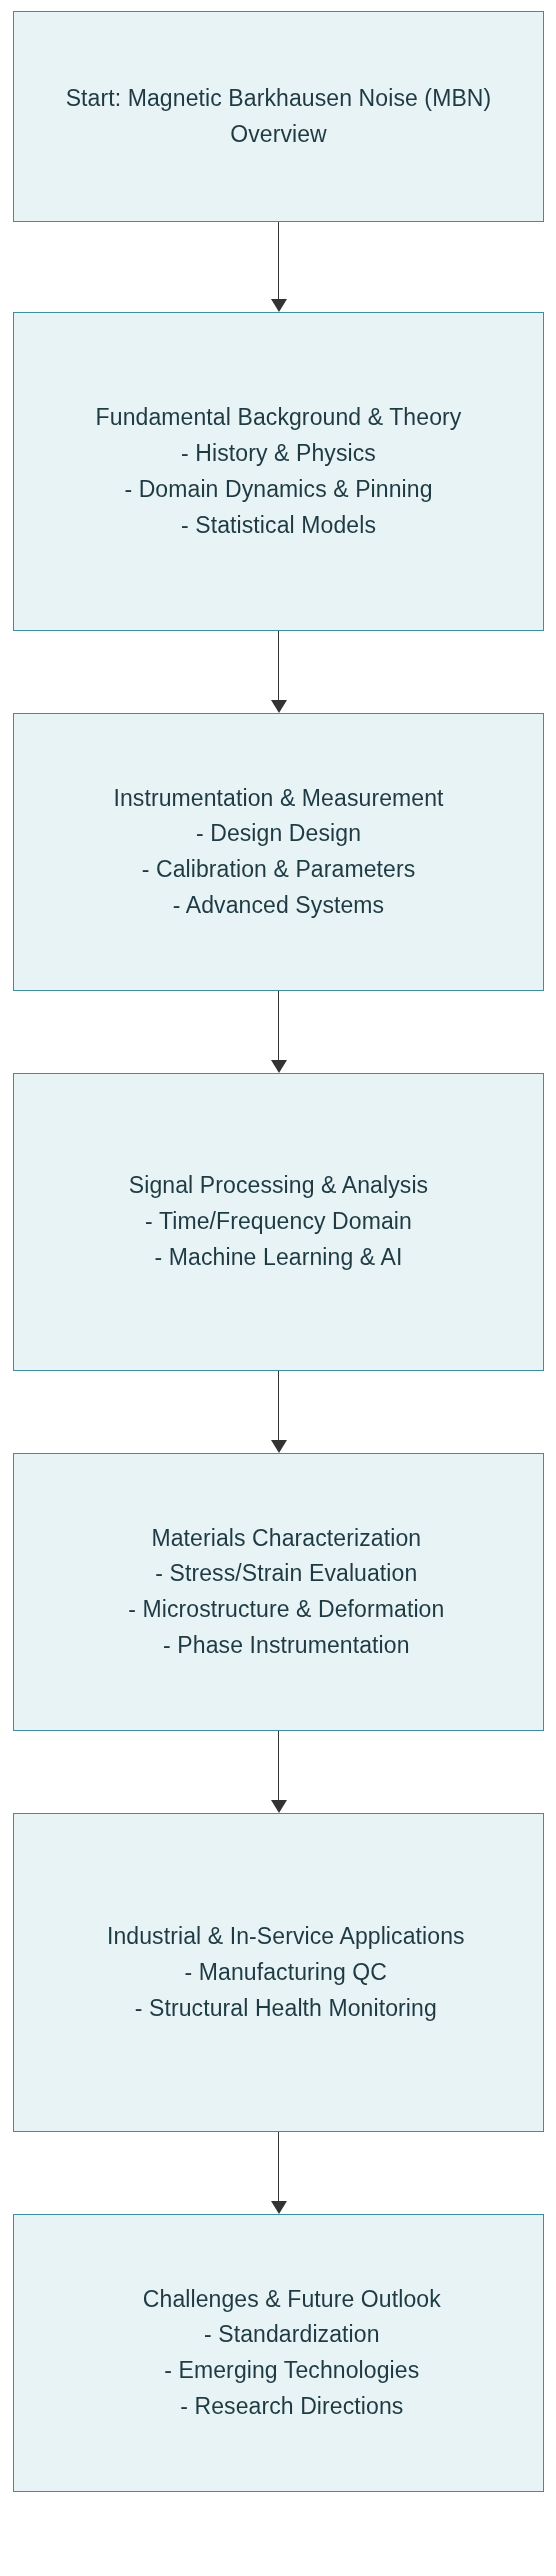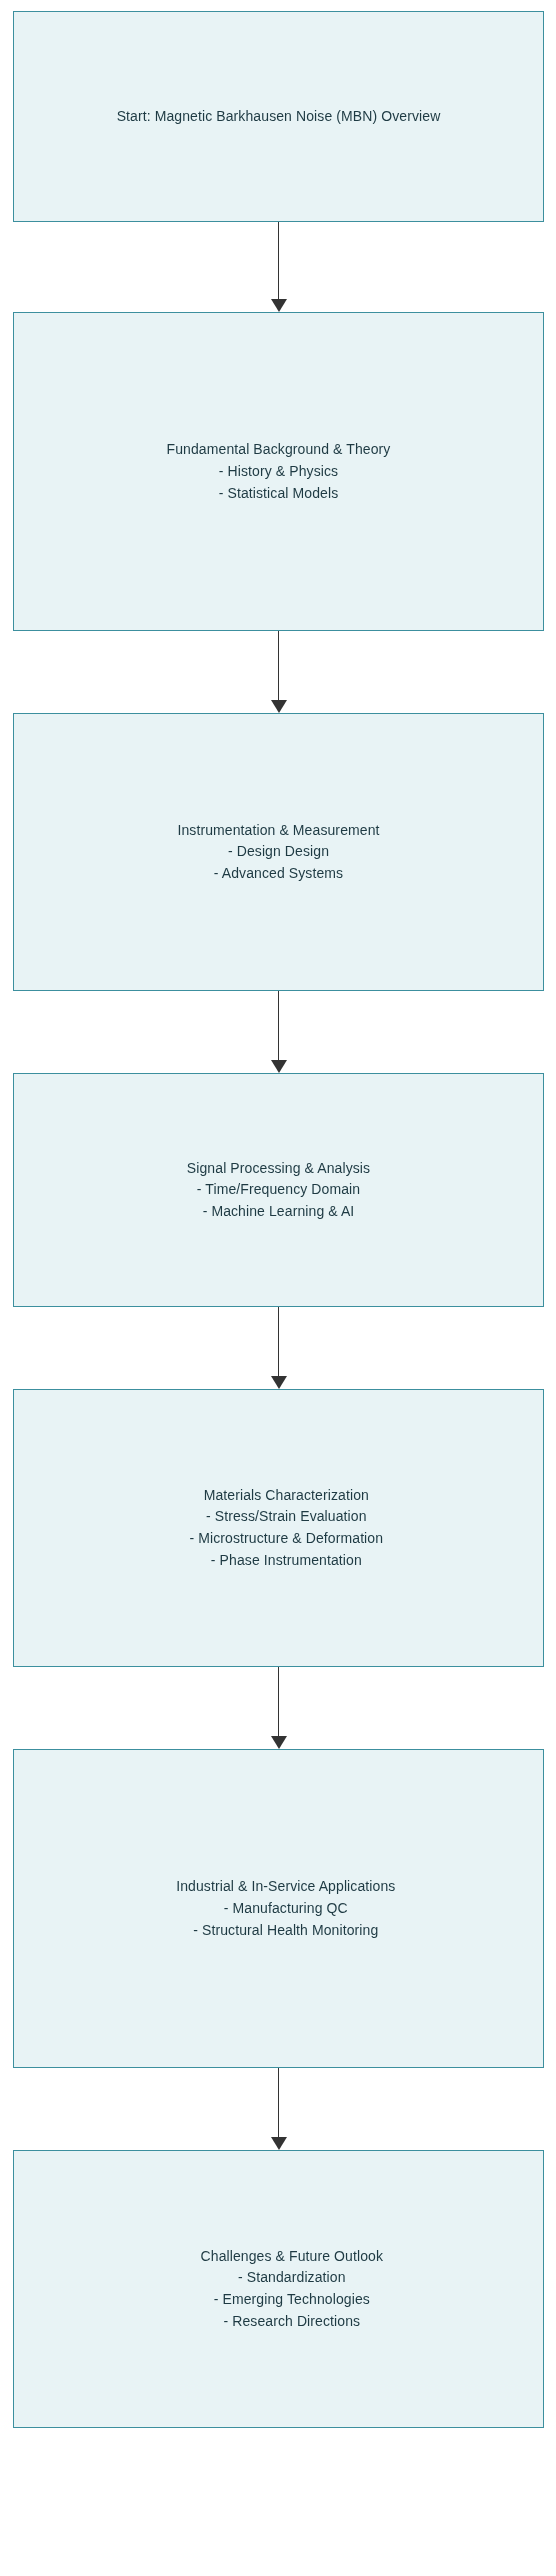--- a/index.html
+++ b/index.html
@@ -33,21 +33,21 @@
     display: flex;
     flex-direction: column;
     align-items: center;
     justify-content: center;
     padding: 17.5px 13.4px;
     text-align: center;
   }
 
   .node-line {
     color: #1e3a43;
-    font-size: 14px;
+    font-size: 23px;
     line-height: 1.56;
     letter-spacing: 0.1px;
     white-space: pre-wrap;
     font-family: "Liberation Sans", sans-serif;
   }
 
   .node-title {
     font-weight: 400;
   }
 
@@ -80,21 +80,21 @@
   .gap-1 { height: 90px; }
   .gap-2 { height: 82px; }
   .gap-3 { height: 82px; }
   .gap-4 { height: 82px; }
   .gap-5 { height: 82px; }
   .gap-6 { height: 82px; }
 
   .n1 { height: 211px; }
   .n2 { height: 319px; }
   .n3 { height: 278px; align-items: center; }
-  .n4 { height: 234px; }
+  .n4 { height: 298px; }
   .n5 { height: 278px; padding-left: 29px; }
   .n6 { height: 319px; padding-left: 28px; }
   .n7 { height: 278px; padding-left: 40px; }
 </style>
 </head>
 <body>
 
 <div id="flowchart">
 
   <div class="node n1">
@@ -102,31 +102,33 @@
   </div>
 
   <div class="connector gap-1">
     <span class="stem" style="height:77px"></span>
     <span class="head"></span>
   </div>
 
   <div class="node n2">
     <div class="node-line node-title">Fundamental Background &amp; Theory</div>
     <div class="node-line">- History &amp; Physics</div>
+    <div class="node-line">- Domain Dynamics &amp; Pinning</div>
     <div class="node-line">- Statistical Models</div>
   </div>
 
   <div class="connector gap-2">
     <span class="stem" style="height:69px"></span>
     <span class="head"></span>
   </div>
 
   <div class="node n3">
     <div class="node-line node-title">Instrumentation &amp; Measurement</div>
     <div class="node-line">- Design Design</div>
+    <div class="node-line">- Calibration &amp; Parameters</div>
     <div class="node-line">- Advanced Systems</div>
   </div>
 
   <div class="connector gap-3">
     <span class="stem" style="height:69px"></span>
     <span class="head"></span>
   </div>
 
   <div class="node n4">
     <div class="node-line node-title">Signal Processing &amp; Analysis</div>

